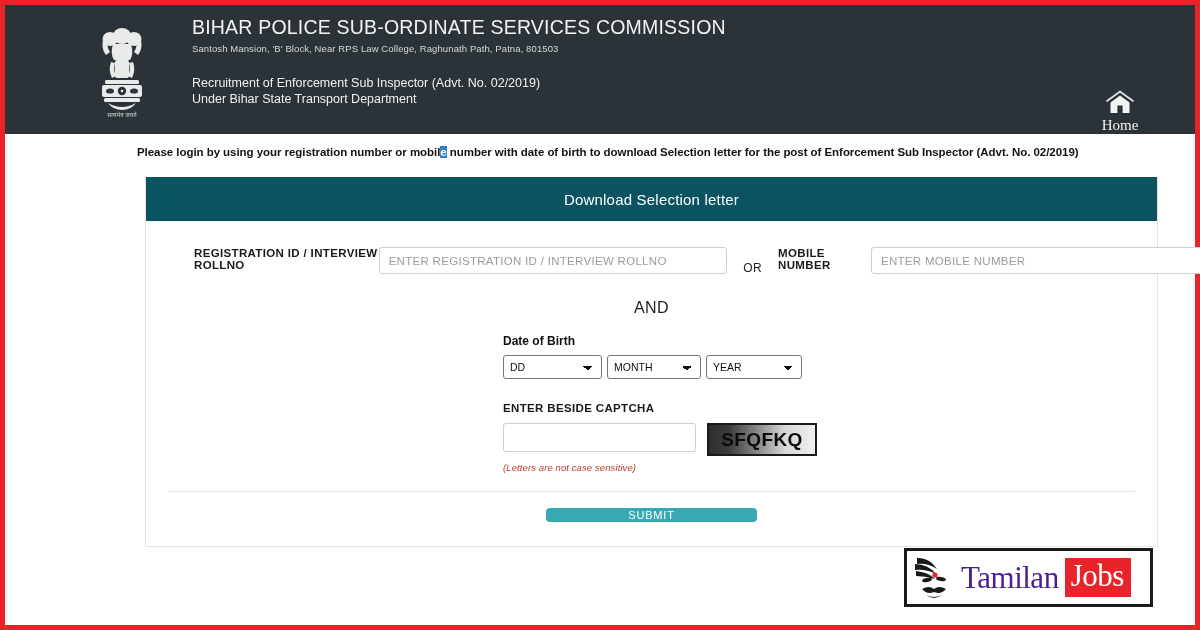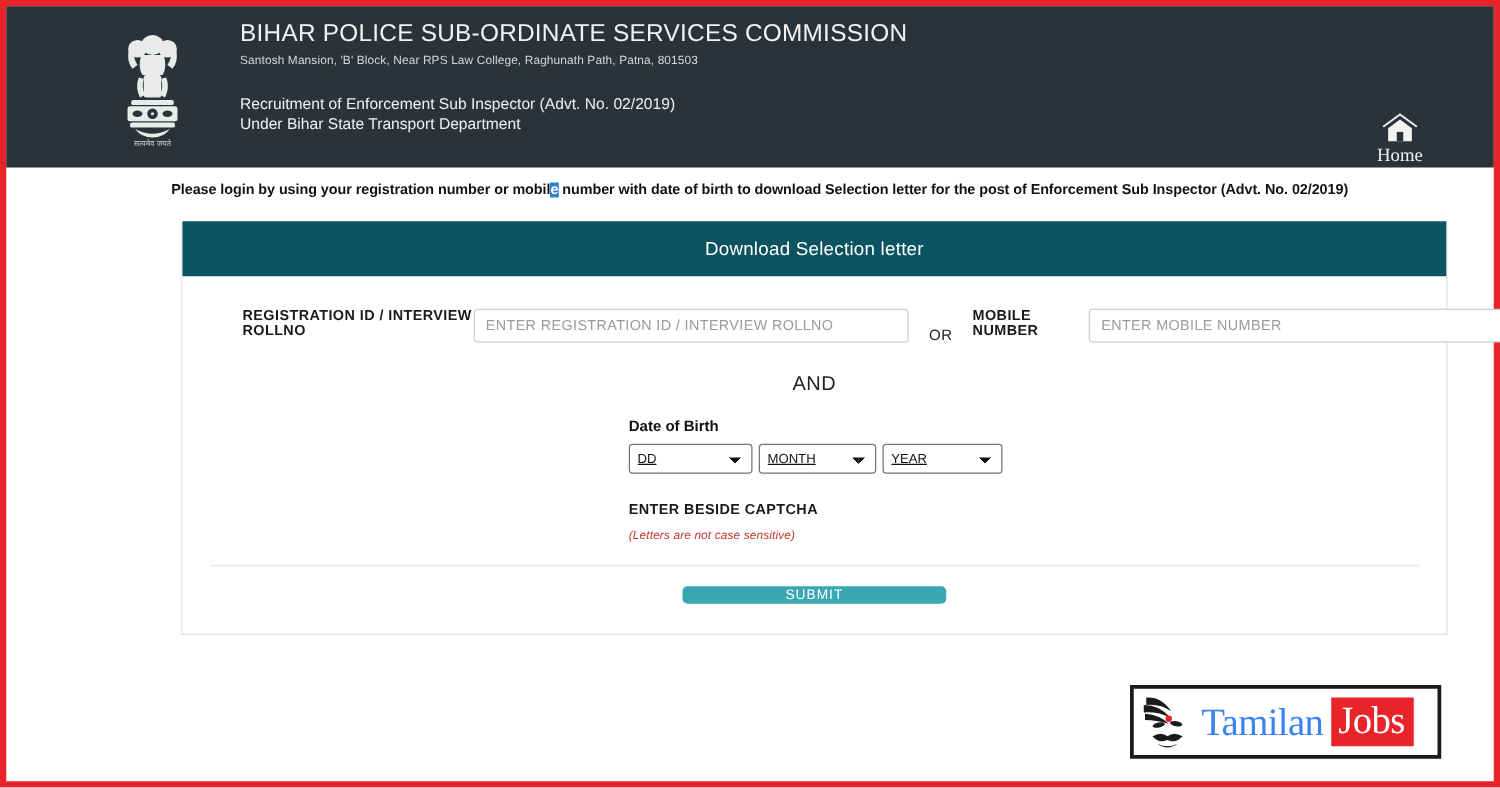--- a/index.html
+++ b/index.html
@@ -187,21 +187,20 @@
     outline: none;
     font-family: "Liberation Sans", sans-serif;
     background-image:
       linear-gradient(45deg, transparent 50%, #101010 50%),
       linear-gradient(135deg, #101010 50%, transparent 50%);
     background-position:
       calc(100% - 13px) 10px,
       calc(100% - 8px) 10px;
     background-size: 5px 5px, 5px 5px;
     background-repeat: no-repeat;
-    text-decoration: underline;
   }
   #dob-day { width: 99px; }
   #dob-month { width: 94px; }
   #dob-year { width: 96px; }
 
   .captcha-block {
     margin-top: 23px;
     padding-left: 357px;
   }
   .captcha-label {
@@ -274,21 +273,21 @@
     background: #ffffff;
     border: 3px solid #1a1a1a;
     display: flex;
     align-items: center;
     padding-left: 7px;
   }
   .wm-face { flex: 0 0 auto; }
   .wm-tamilan {
     font-family: "Liberation Serif", serif;
     font-size: 31px;
-    color: #3b82f6;
+    color: #4c1d95;
     margin-left: 3px;
     letter-spacing: -0.5px;
   }
   .wm-jobs {
     font-family: "Liberation Serif", serif;
     font-size: 31px;
     color: #ffffff;
     background: #e8232a;
     padding: 0 7px 2px 6px;
     margin-left: 6px;
@@ -390,20 +389,26 @@
             <option>MONTH</option>
           </select>
           <select id="dob-year" class="sel">
             <option>YEAR</option>
           </select>
         </div>
       </div>
 
       <div class="captcha-block">
         <div class="captcha-label">ENTER BESIDE CAPTCHA</div>
+        <div class="captcha-row">
+          <input id="captcha-input" class="txt-input" type="text" style="">
+          <div class="captcha-img">
+            <span class="captcha-text">SFQFKQ</span>
+          </div>
+        </div>
         <div class="captcha-note">(Letters are not case sensitive)</div>
       </div>
 
       <div class="divider"></div>
 
       <div class="submit-row">
         <button class="submit-btn">SUBMIT</button>
       </div>
     </div>
   </div>

